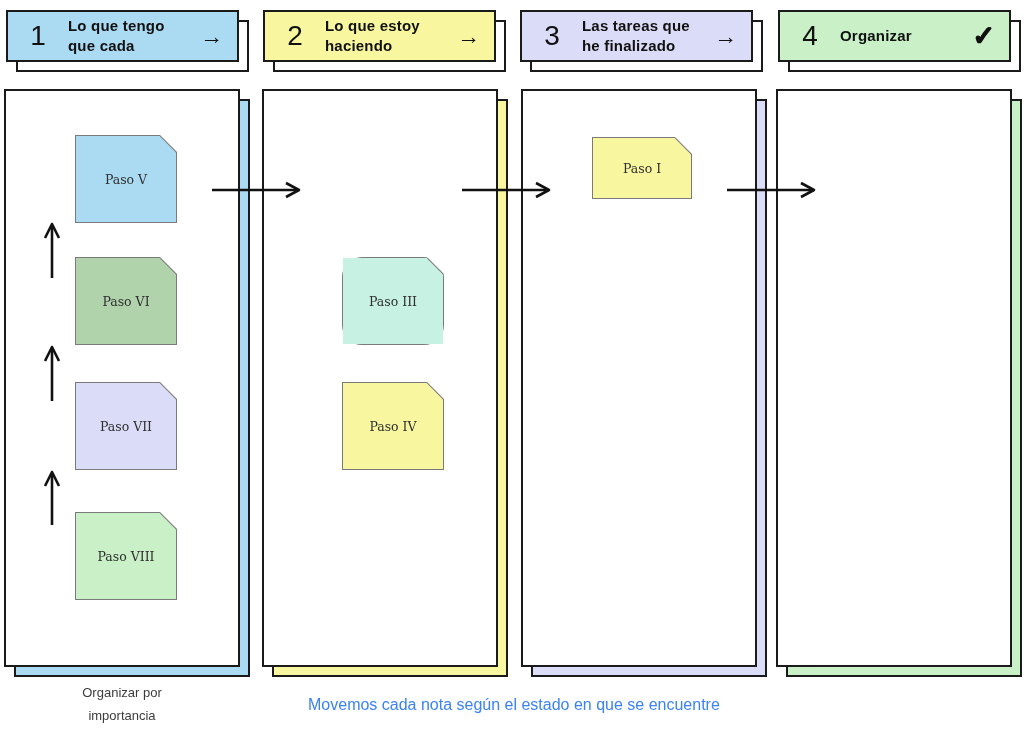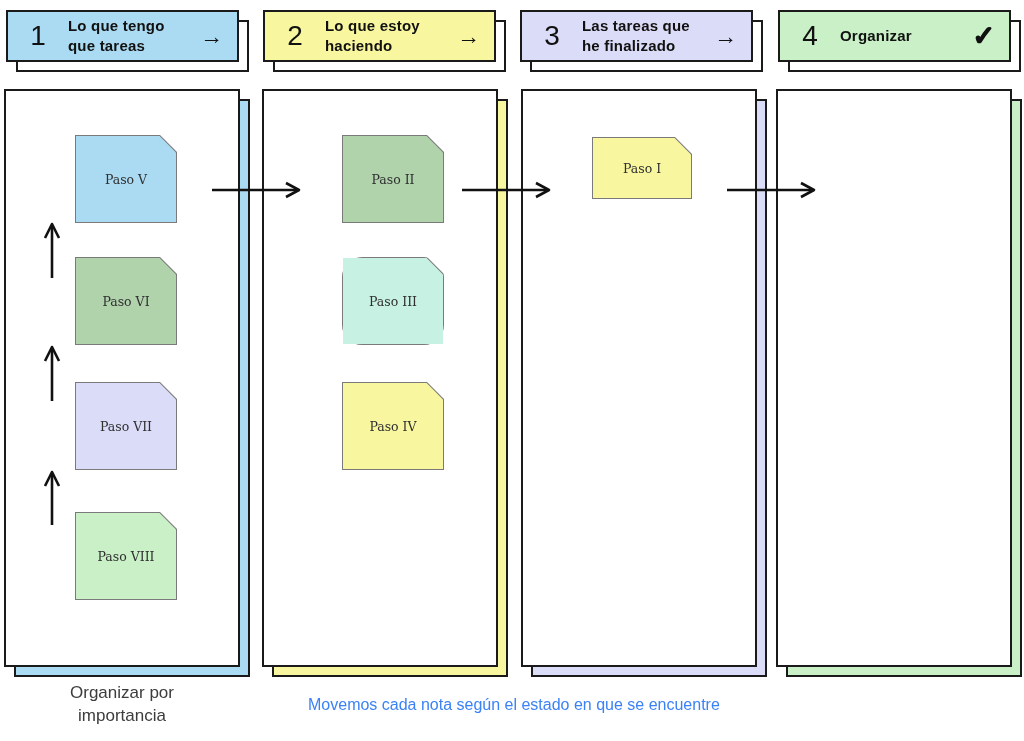--- a/index.html
+++ b/index.html
@@ -106,21 +106,21 @@
     z-index: 3;
     pointer-events: none;
   }
   
   .caption-col {
     position: absolute;
     left: 4px;
     top: 681px;
     width: 236px;
     text-align: center;
-    font-size: 17px;
+    font-size: 13px;
     line-height: 23px;
     color: #3c3c3c;
     z-index: 2;
   }
   .caption-col span { display: block; }
   .caption-footer {
     position: absolute;
     left: 308px;
     top: 696px;
     width: 600px;
@@ -133,21 +133,21 @@
 </head>
 <body>
 
 <div class="canvas">
 
   <div class="hdr-shadow" style="left:16px; top:20px;"></div>
   <div class="hdr" style="left: 6px; top: 10px; background-color: rgb(171, 219, 242);">
     <div class="hdr-number">1</div>
     <div class="hdr-title">
       <span>Lo que tengo</span>
-      <span>que tareas</span>
+      <span>que cada</span>
     </div>
     <div class="hdr-icon">→</div>
   </div>
   <div class="panel-shadow" style="left: 14px; top: 99px; background-color: rgb(171, 219, 242);"></div>
   <div class="panel" style="left:4px; top:89px;"></div>
 
   <div class="hdr-shadow" style="left:273px; top:20px;"></div>
   <div class="hdr" style="left: 263px; top: 10px; background-color: rgb(248, 247, 160);">
     <div class="hdr-number">2</div>
     <div class="hdr-title">
@@ -189,23 +189,20 @@
   <div class="note" style="left: 75px; top: 257px; --note-color: #b0d3ac;">
     <span class="note-label">Paso VI</span>
   </div>
   <div class="note" style="left: 75px; top: 512px; --note-color: #c9f0c6;">
     <span class="note-label">Paso VIII</span>
   </div>
   <div class="note" style="left: 75px; top: 382px; --note-color: #dbdcf7;">
     <span class="note-label">Paso VII</span>
   </div>
 
-  <div class="note" style="left: 342px; top: 135px; --note-color: #b0d3ac;">
-    <span class="note-label">Paso II</span>
-  </div>
   <div class="note" style="left: 342px; top: 257px; border-radius: 20px; --note-color: #c7f2e3;">
     <span class="note-label">Paso III</span>
   </div>
   <div class="note" style="left: 342px; top: 382px; --note-color: #f8f7a0;">
     <span class="note-label">Paso IV</span>
   </div>
 
   <div class="note" style="left: 592px; top: 137px; width: 100px; height: 62px; --note-color: #f8f7a0;">
     <span class="note-label">Paso I</span>
   </div>

